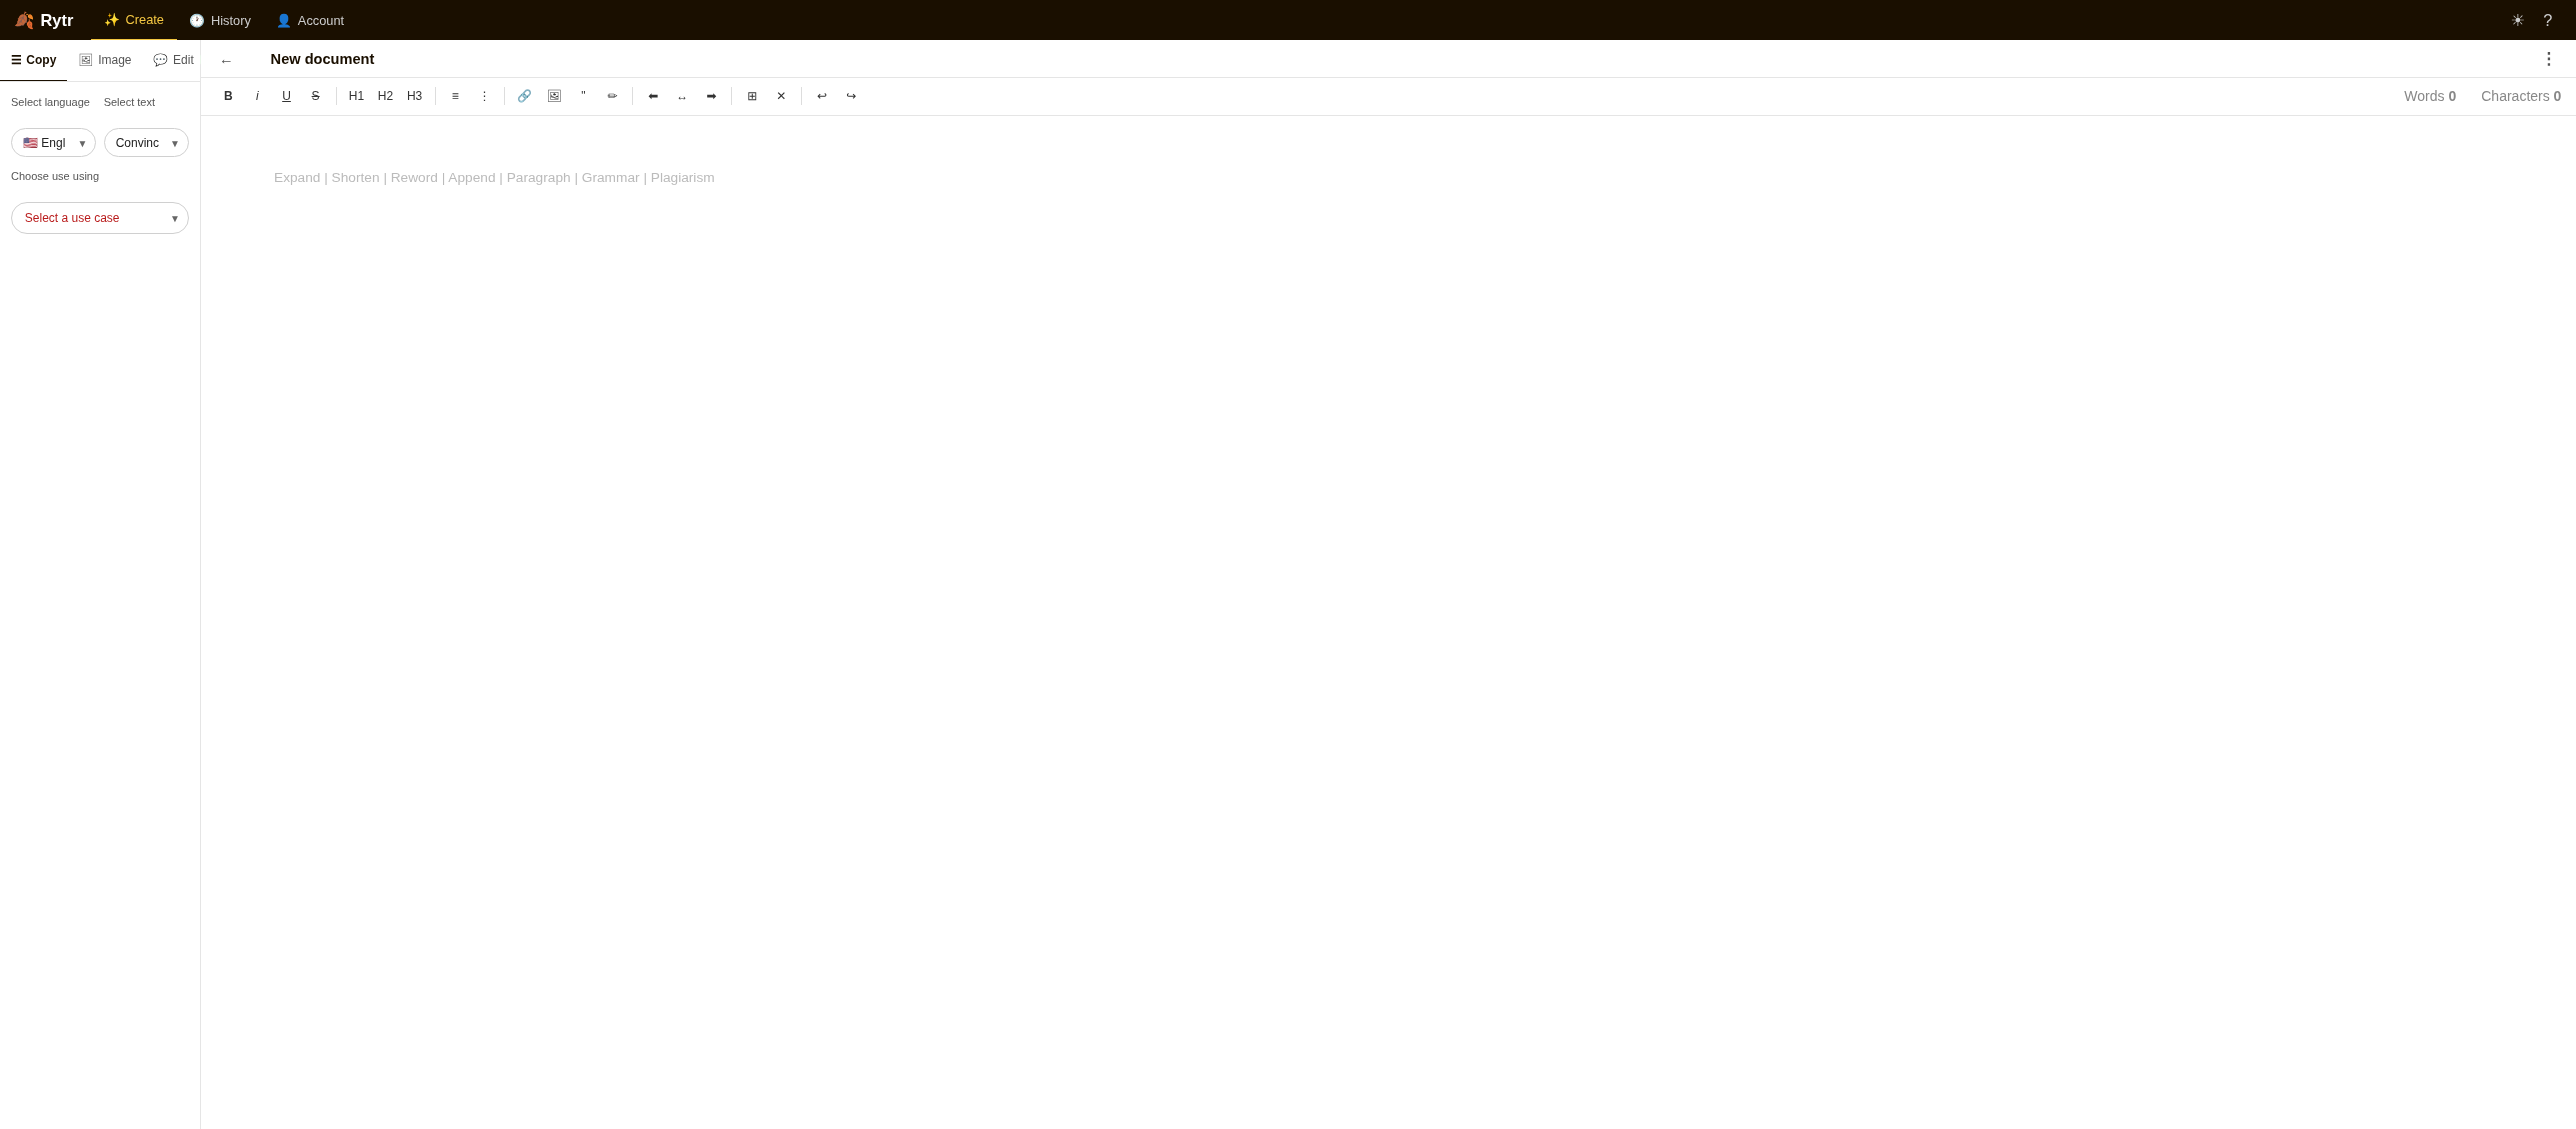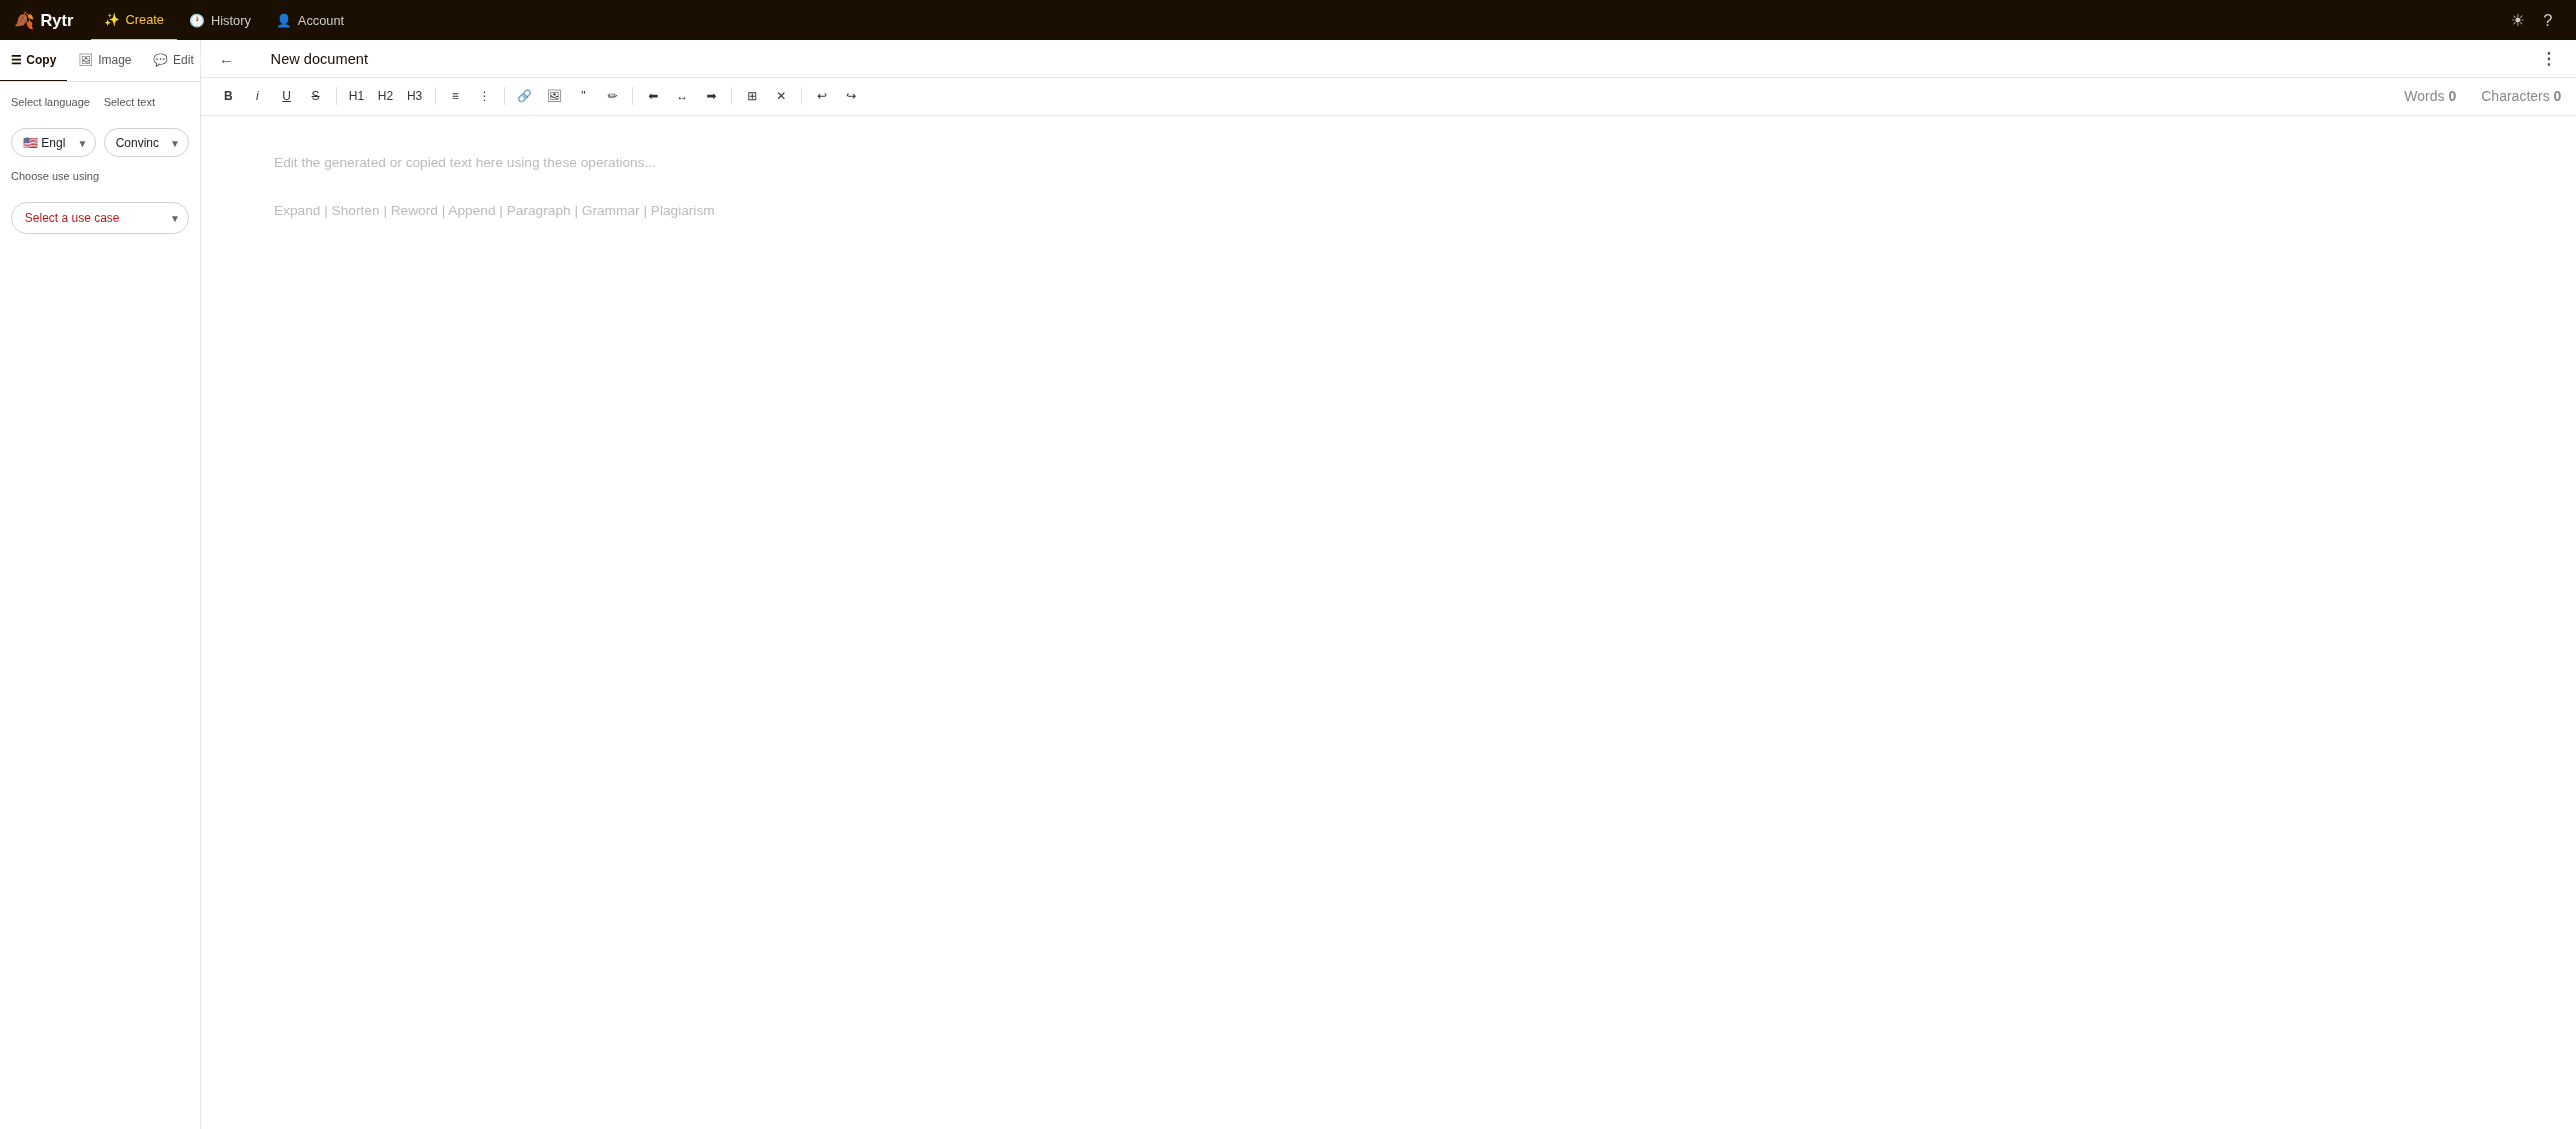--- a/index.html
+++ b/index.html
@@ -171,21 +171,21 @@
       padding: 9px 18px;
       border-bottom: 0.9px solid #e5e5e5;
     }
     .doc-title-row {
       display: flex;
       align-items: center;
       gap: 9px;
     }
     .doc-title {
       font-size: 14.6px;
-      font-weight: 400;
+      font-weight: 700;
       color: #1a0f00;
       padding-left: 28px;
     }
     .back-btn {
       cursor: pointer;
       color: #555;
       font-size: 14.6px;
     }
     .doc-menu-btn {
       cursor: pointer;
@@ -380,21 +380,20 @@
       <button class="toolbar-btn">↩</button>
       <button class="toolbar-btn">↪</button>
       <div class="toolbar-spacer"></div>
       <div class="word-char-count">
         <span>Words <strong>0</strong></span>
         <span>Characters <strong>0</strong></span>
       </div>
     </div>
 
     <div class="editor-body">
-      <p class="editor-placeholder">Edit the generated or copied text here using these operations...</p>
       <div class="editor-ops">
         <span>Expand</span>
         <span> | </span>
         <span>Shorten</span>
         <span> | </span>
         <span>Reword</span>
         <span> | </span>
         <span>Append</span>
         <span> | </span>
         <span>Paragraph</span>

